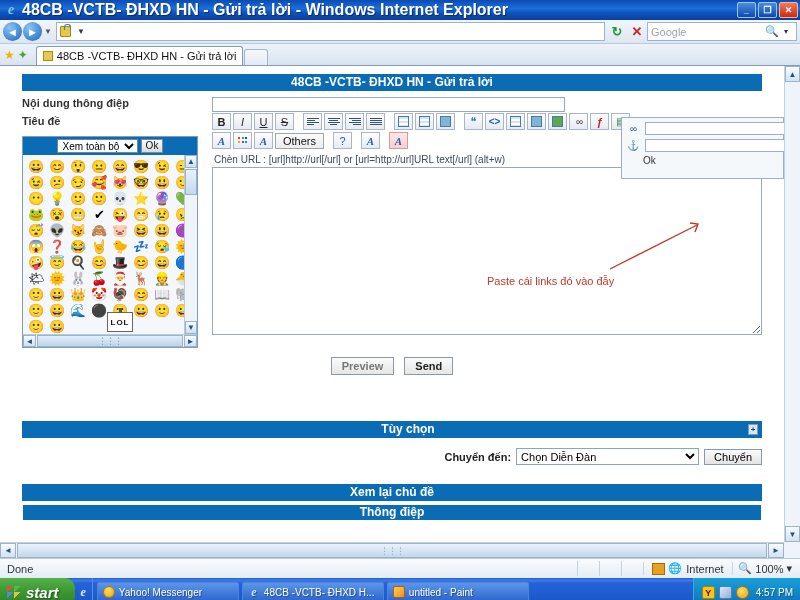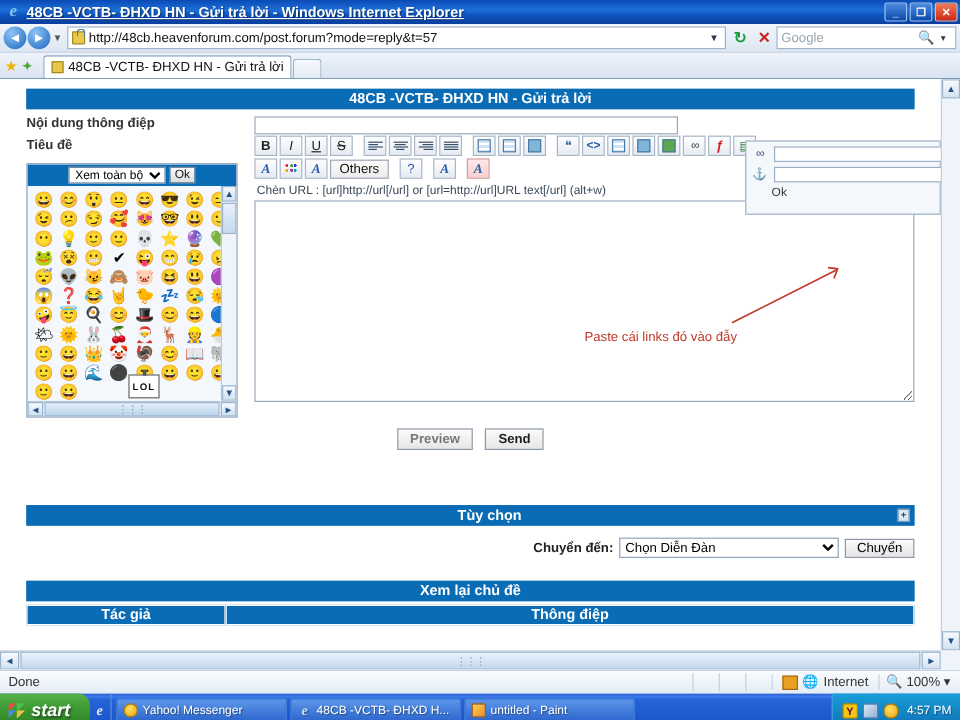--- a/index.html
+++ b/index.html
@@ -26,25 +26,24 @@
   }
   #titlebar .ie-logo::before {
     content: "e";
     position: absolute; inset: 0;
     font-family: "Liberation Serif", serif;
     font-style: italic; font-weight: bold;
     font-size: 14px; line-height: 14px; color: #7ec8f0;
     text-align: center;
   }
   #titlebar .title-text {
-    font-weight: bold; font-size: 12px;
+    font-weight: bold; font-size: 16px;
     white-space: nowrap; overflow: hidden;
     flex: 1 1 auto;
     text-shadow: 1px 1px 1px rgba(0,0,0,.45);
-    text-decoration: underline;
   }
   .winbtns { display: flex; gap: 2px; flex: 0 0 auto; }
   .winbtn {
     width: 19px; height: 16px;
     border: 1px solid #9dc4ef;
     border-radius: 2px;
     display: flex; align-items: center; justify-content: center;
     font-size: 9px; color: #fff; font-weight: bold;
     background: linear-gradient(to bottom, #4d8ddd, #0c49ae);
   }
@@ -543,21 +542,20 @@
     <span class="winbtn close">✕</span>
   </span>
 </div>
 
 <div id="addrbar">
   <span class="navbtn back">◄</span>
   <span class="navbtn fwd">►</span>
   <span class="navcaret">▼</span>
   <span id="urlbox">
     <span class="lock-icon"></span>
-    <span id="urltext">http://48cb.heavenforum.com/post.forum?mode=reply&amp;t=57</span>
     <span class="dropcaret">▼</span>
   </span>
   <span class="toolicon refresh">↻</span>
   <span class="toolicon stop">✕</span>
   <span id="searchbox">
     <span class="ph">Google</span>
     <span class="mag">🔍</span>
     <span class="dropcaret">▾</span>
   </span>
 </div>
@@ -831,21 +829,20 @@
       <div id="jumprow">
         <span class="jlabel">Chuyển đến:</span>
         <select>
           <option>Chọn Diễn Đàn</option>
         </select>
         <span class="jbtn">Chuyển</span>
       </div>
 
       <div id="reviewbar" class="forum-bar">Xem lại chủ đề</div>
       <div id="reviewhdr">
-        <div class="col author">Tác giả</div>
         <div class="col msg">Thông điệp</div>
       </div>
 
     </div>
   </div>
 
   <div id="vscroll">
     <span class="arr">▲</span>
     <span class="arr">▼</span>
   </div>

